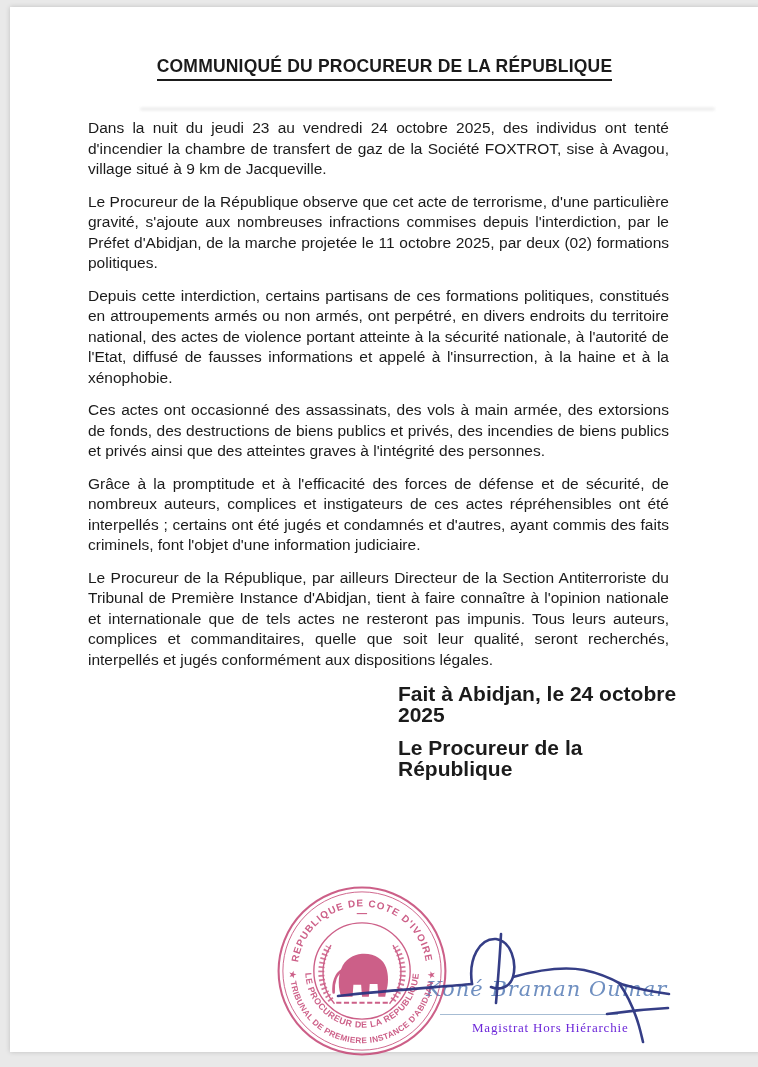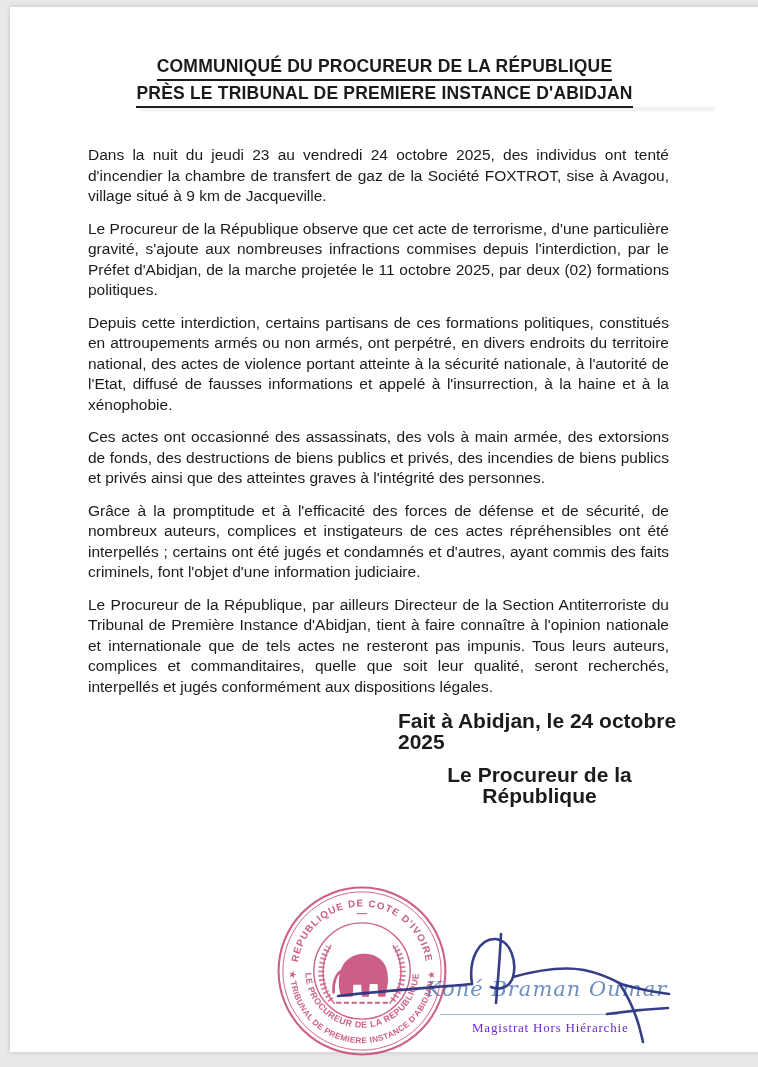--- a/index.html
+++ b/index.html
@@ -49,21 +49,21 @@
     text-align:justify;
     text-justify:inter-word;
     hyphens:none;
   }
   .closing{
     margin:14px 0 0 310px;
     font-weight:bold;
     font-size:21px;
     line-height:20.5px;
   }
-  .closing .sig-title{margin-top:13px;text-align:center;}
+  .closing .sig-title{margin-top:13px;}
   .stamp{
     position:absolute;
     left:276px;top:885px;
     width:172px;height:172px;
     opacity:.88;
   }
   .sig-name{
     position:absolute;
     left:426px;top:977px;
     font-family:"DejaVu Serif","Liberation Serif",serif;
@@ -103,21 +103,20 @@
 <body>
 
 <div class="photo">
   <div class="page">
     <div class="content">
 
       <div class="smudge"></div>
 
       <div class="title-block">
         <span class="tline">COMMUNIQUÉ DU PROCUREUR DE LA RÉPUBLIQUE</span><br>
-        <span class="tline">PRÈS LE TRIBUNAL DE PREMIERE INSTANCE D'ABIDJAN</span>
       </div>
 
       <div class="body-text">
         <p>Dans la nuit du jeudi 23 au vendredi 24 octobre 2025, des individus ont tenté d'incendier la chambre de transfert de gaz de la Société FOXTROT, sise à Avagou, village situé à 9 km de Jacqueville.</p>
         <p>Le Procureur de la République observe que cet acte de terrorisme, d'une particulière gravité, s'ajoute aux nombreuses infractions commises depuis l'interdiction, par le Préfet d'Abidjan, de la marche projetée le 11 octobre 2025, par deux (02) formations politiques.</p>
         <p>Depuis cette interdiction, certains partisans de ces formations politiques, constitués en attroupements armés ou non armés, ont perpétré, en divers endroits du territoire national, des actes de violence portant atteinte à la sécurité nationale, à l'autorité de l'Etat, diffusé de fausses informations et appelé à l'insurrection, à la haine et à la xénophobie.</p>
         <p>Ces actes ont occasionné des assassinats, des vols à main armée, des extorsions de fonds, des destructions de biens publics et privés, des incendies de biens publics et privés ainsi que des atteintes graves à l'intégrité des personnes.</p>
         <p>Grâce à la promptitude et à l'efficacité des forces de défense et de sécurité, de nombreux auteurs, complices et instigateurs de ces actes répréhensibles ont été interpellés ; certains ont été jugés et condamnés et d'autres, ayant commis des faits criminels, font l'objet d'une information judiciaire.</p>
         <p>Le Procureur de la République, par ailleurs Directeur de la Section Antiterroriste du Tribunal de Première Instance d'Abidjan, tient à faire connaître à l'opinion nationale et internationale que de tels actes ne resteront pas impunis. Tous leurs auteurs, complices et commanditaires, quelle que soit leur qualité, seront recherchés, interpellés et jugés conformément aux dispositions légales.</p>
       </div>

